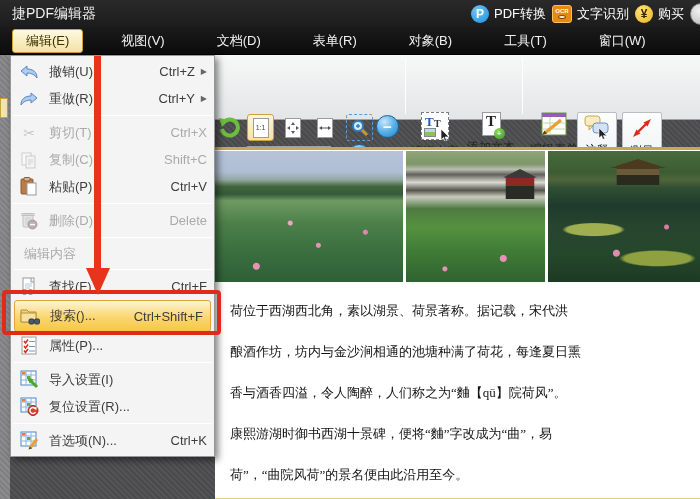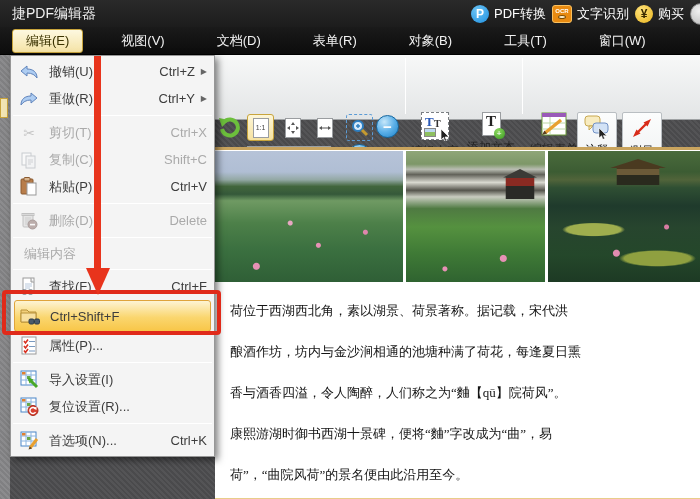--- a/index.html
+++ b/index.html
@@ -384,20 +384,21 @@
 
   <div class="mi hl">
     <span class="mi-ico">
       <svg width="20" height="20" viewBox="0 0 20 20">
         <path d="M1 4 L7 4 L9 6 L16 6 L16 16 L1 16 Z" fill="#f2cf7a" stroke="#b8923a"></path>
         <path d="M1 7 L16 7 L16 16 L1 16 Z" fill="#f8e0a0" stroke="#b8923a"></path>
         <rect x="9" y="13" width="5" height="5" rx="1.4" fill="#4a5a6a" stroke="#2a3a4a"></rect>
         <rect x="14.5" y="13" width="5" height="5" rx="1.4" fill="#4a5a6a" stroke="#2a3a4a"></rect>
       </svg>
     </span>
+    <span class="mi-label">搜索()...</span>
     <span class="mi-short">Ctrl+Shift+F</span>
   </div>
 
   <div class="mi">
     <span class="mi-ico">
       <svg width="16" height="19" viewBox="0 0 16 19">
         <rect x="1" y="1" width="14" height="17" fill="#fff" stroke="#9a9a9a"></rect>
         <path d="M3 5 L4.5 7 L7 3.5" stroke="#d83020" stroke-width="1.6" fill="none"></path>
         <path d="M8 5.5h6M8 10.5h6M8 15h6" stroke="#7a9ac0"></path>
         <path d="M3 10 L4.5 12 L7 8.5" stroke="#d83020" stroke-width="1.6" fill="none"></path>

